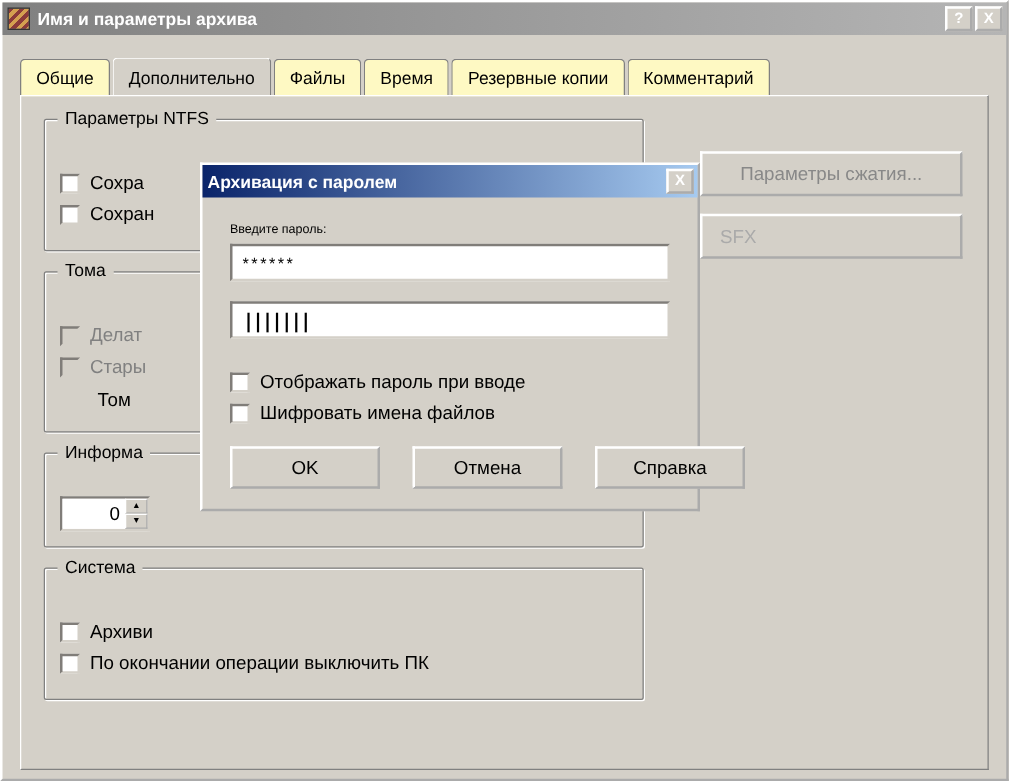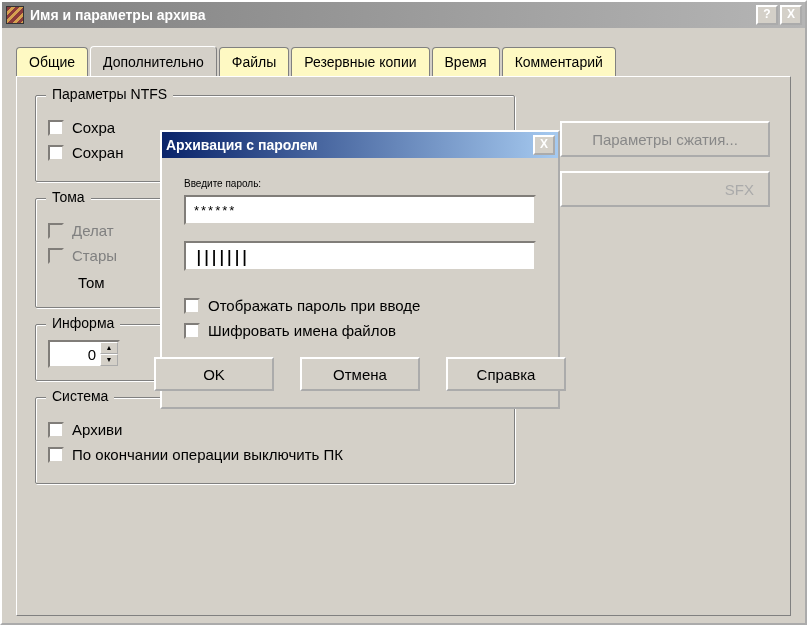--- a/index.html
+++ b/index.html
@@ -74,21 +74,21 @@
   border-right-color: #808080;
   border-bottom-color: #808080;
   padding: 18px 18px;
   min-height: 540px;
   position: relative;
 }
 .groupbox {
   border: 1px solid #808080;
   border-radius: 2px;
   box-shadow: inset 1px 1px 0 #fff, 1px 1px 0 #fff;
-  padding: 15px 12px 12px 12px;
+  padding: 34px 12px 12px 12px;
   margin-bottom: 16px;
   position: relative;
 }
 .groupbox-title {
   position: absolute;
   top: -10px;
   left: 10px;
   background: #d4d0c8;
   padding: 0 6px;
   font-size: 14px;
@@ -160,51 +160,51 @@
   height: 30px;
   border: 2px inset #d4d0c8;
   background: #fff;
   padding: 0 8px;
   font-size: 13px;
   letter-spacing: 2px;
   margin-bottom: 16px;
 }
 .text-input.cursor-vis { font-family: monospace; letter-spacing: -2px; font-weight: bold; font-size: 16px; }
 .dialog-checks { margin: 10px 0 18px 0; }
-.dialog-btns { display: flex; gap: 26px; justify-content: center; }
+.dialog-btns { display: flex; gap: 26px; justify-content: space-between; }
 .dialog-btns .btn { min-width: 120px; height: 34px; }
 .label-after { margin-left: 10px; font-size: 15px; }
 </style>
 </head>
 <body>
 
 <div class="window main-window">
   <div class="titlebar inactive">
     <div class="titlebar-icon"></div>
     <div class="titlebar-text">Имя и параметры архива</div>
     <div class="titlebar-btns">
       <div class="tbtn">?</div>
       <div class="tbtn">X</div>
     </div>
   </div>
   <div class="window-body">
     <div class="tabs">
       <div class="tab">Общие</div>
       <div class="tab active">Дополнительно</div>
       <div class="tab">Файлы</div>
+      <div class="tab">Время</div>
       <div class="tab">Резервные копии</div>
-      <div class="tab">Время</div>
       <div class="tab">Комментарий</div>
     </div>
 
     <div class="tab-panel">
 
       <div class="right-buttons">
         <button class="btn" style="color:#888">Параметры сжатия...</button>
-        <button class="btn" style="text-align:right;color:#aaa">SFX</button>
+        <button class="btn" style="text-align:left;color:#aaa">SFX</button>
       </div>
 
       <div class="groupbox" style="width:480px">
         <div class="groupbox-title">Параметры NTFS</div>
         <div class="checkbox-row">
           <div class="chkbox"></div>
           <span>Сохра</span>
         </div>
         <div class="checkbox-row">
           <div class="chkbox"></div>

